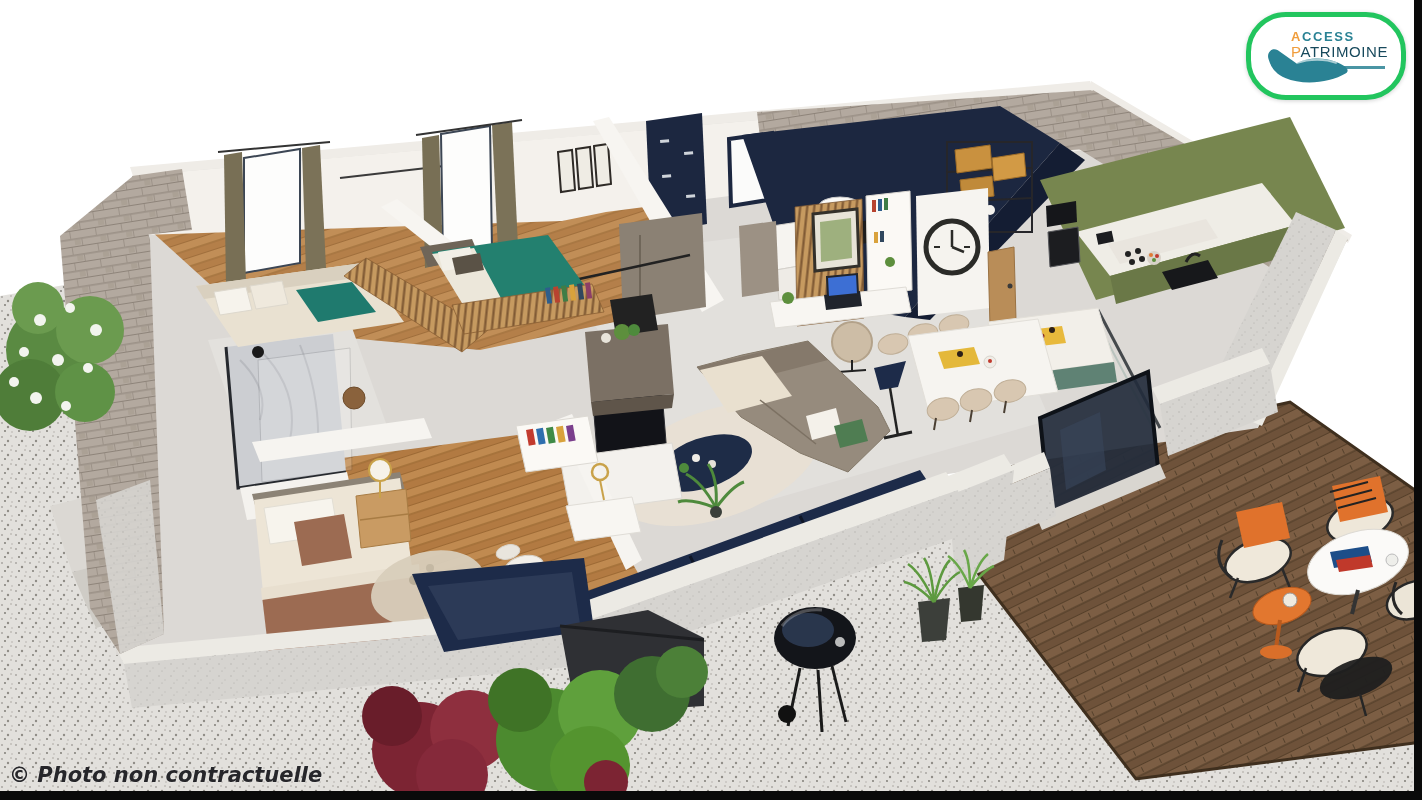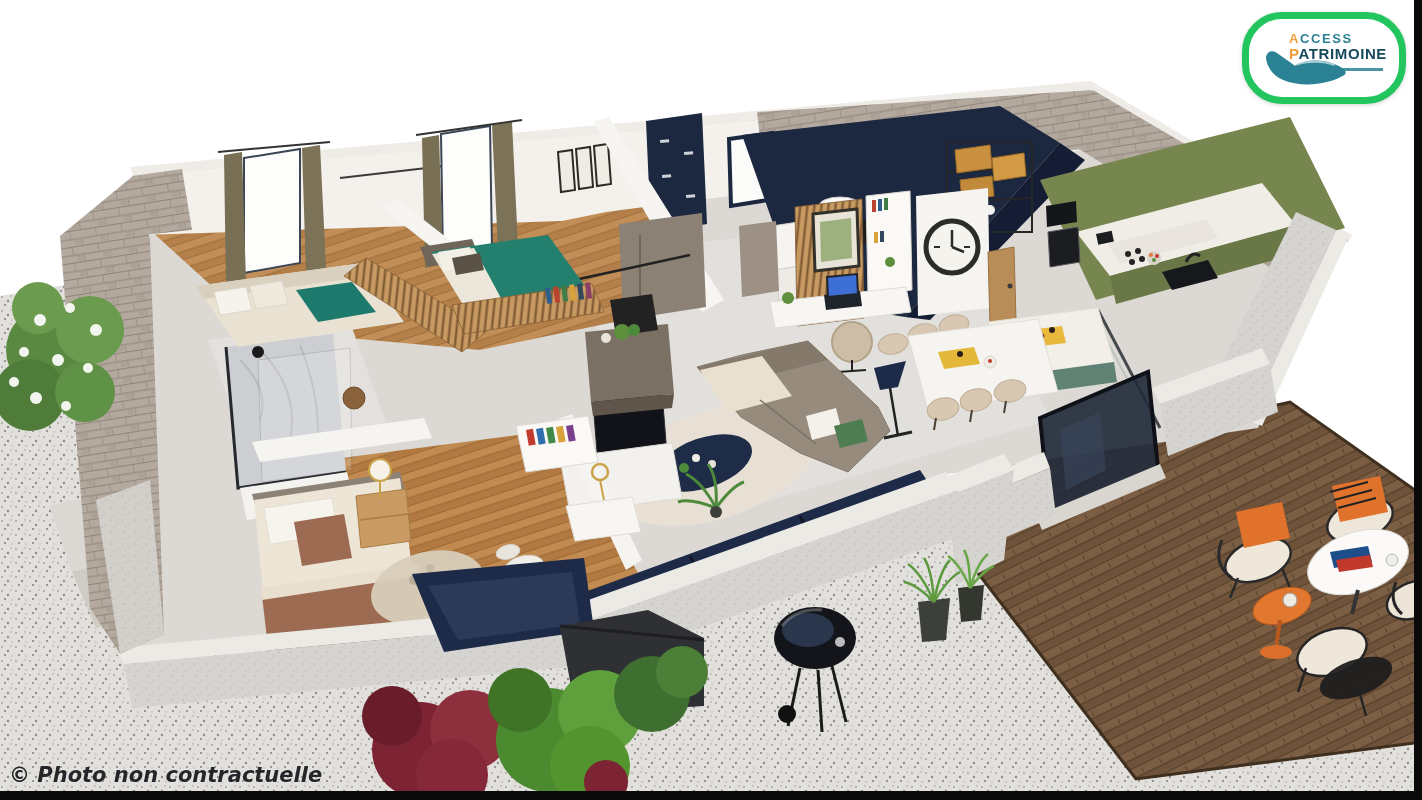--- a/index.html
+++ b/index.html
@@ -7,28 +7,28 @@
     position:relative;width:1422px;height:800px;overflow:hidden;
     background:#ffffff;font-family:"Liberation Sans",sans-serif;
   }
   .stage svg.scene{position:absolute;left:0;top:0;}
   
   .edge-right{position:absolute;right:0;top:0;width:8px;height:800px;background:#0a0a0a;}
   .edge-bottom{position:absolute;left:0;bottom:0;width:1422px;height:9px;background:#0a0a0a;}
   
   .logo{
     position:absolute;top:12px;right:16px;width:150px;height:78px;
-    background:#fff;border:7px solid #22c55e;border-radius:40px;
+    background:#fff;border:5px solid #22c55e;border-radius:40px;
     box-shadow:0 1px 4px rgba(0,0,0,.18);
   }
   .logo-hand{position:absolute;left:8px;bottom:6px;width:104px;height:46px;}
   .logo-text{position:absolute;left:40px;top:13px;width:104px;text-align:left;line-height:1.05;}
   .logo-line1{display:block;font-weight:700;font-size:13px;letter-spacing:1.6px;color:var(--logo-teal,#2a8294);}
   .logo-line1::first-letter{color:var(--logo-orange,#f09d3c);}
-  .logo-line2{display:block;font-weight:700;font-size:15px;letter-spacing:.6px;color:var(--logo-navy,#17495c);}
+  .logo-line2{display:block;font-weight:400;font-size:15px;letter-spacing:.6px;color:var(--logo-navy,#17495c);}
   .logo-line2::first-letter{color:var(--logo-orange,#f09d3c);}
   .logo-bar{position:absolute;left:74px;top:49px;width:60px;height:3px;background:var(--logo-teal,#2a8294);opacity:.85;}
   
   .watermark{
     position:absolute;left:9px;bottom:13px;
     font-family:"DejaVu Sans",sans-serif;
     font-style:italic;font-weight:700;font-size:21px;color:#26262a;
     text-shadow:0 0 2px rgba(255,255,255,.55);
   }
 </style>

